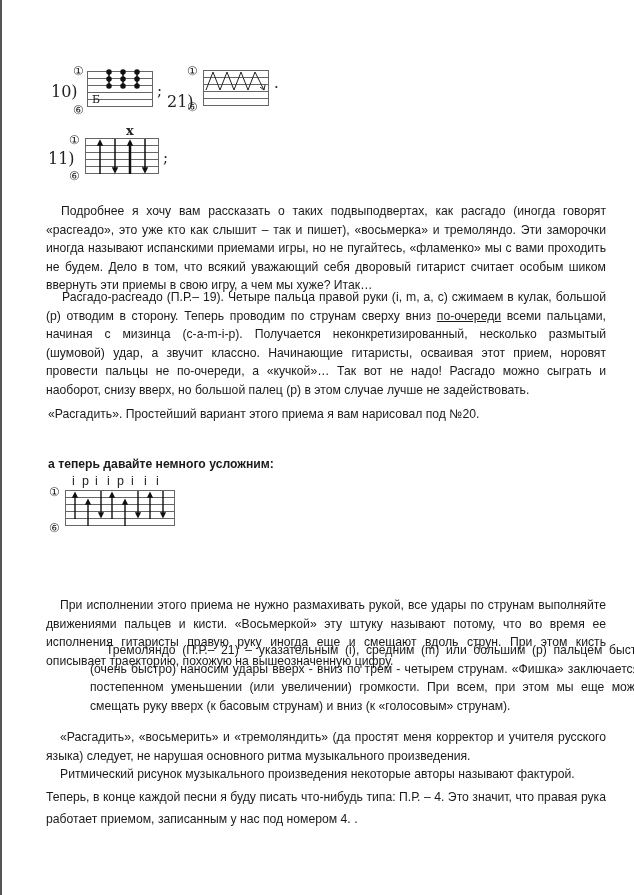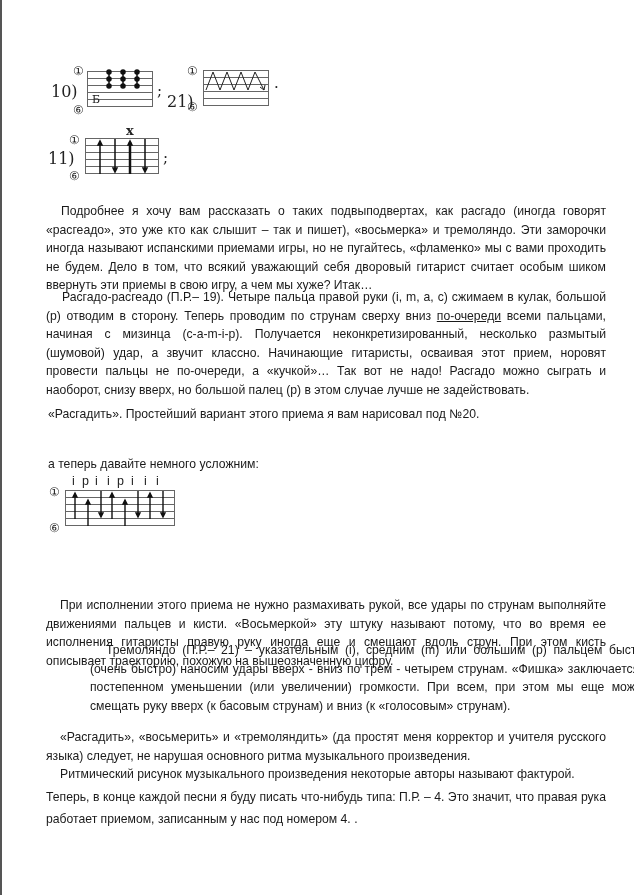--- a/index.html
+++ b/index.html
@@ -124,21 +124,21 @@
 
 <div class="para" style="top:288px;">
   <p class="indent2"><b>Расгадо</b><span>-расгеадо (</span><b>П.Р.– 19</b><span>). Четыре пальца правой руки (i, m, a, c) сжимаем в кулак, большой (p) отводим в сторону. Теперь проводим по струнам сверху вниз </span><u>по-очереди</u><span> всеми пальцами, начиная с мизинца (c-a-m-i-p). Получается неконкретизированный, несколько размытый (шумовой) удар, а звучит классно. Начинающие гитаристы, осваивая этот прием, норовят провести пальцы не по-очереди, а «кучкой»… Так вот не надо! Расгадо можно сыграть и наоборот, снизу вверх, но большой палец (p) в этом случае лучше не задействовать.</span></p>
 </div>
 
 <div class="para" style="top:405px;">
   <p style="text-indent:2px;"><b>«Расгадить»</b><span>. Простейший вариант этого приема я вам нарисовал под №</span><b>20</b><span>.</span></p>
 </div>
 
 <div class="para" style="top:455px;">
-  <p style="text-indent:2px;"><span>а теперь давайте  немного усложним:</span></p>
+  <p style="text-indent:2px;font-weight:bold;"><span>а теперь давайте  немного усложним:</span></p>
 </div>
 
 <div>
   <div class="fingers" style="left:72px;top:474px;width:120px;height:14px;">
     <span style="left:0px;">i</span>
     <span style="left:10px;">p</span>
     <span style="left:23px;">i</span>
     <span style="left:35px;">i</span>
     <span style="left:45px;">p</span>
     <span style="left:59px;">i</span>

